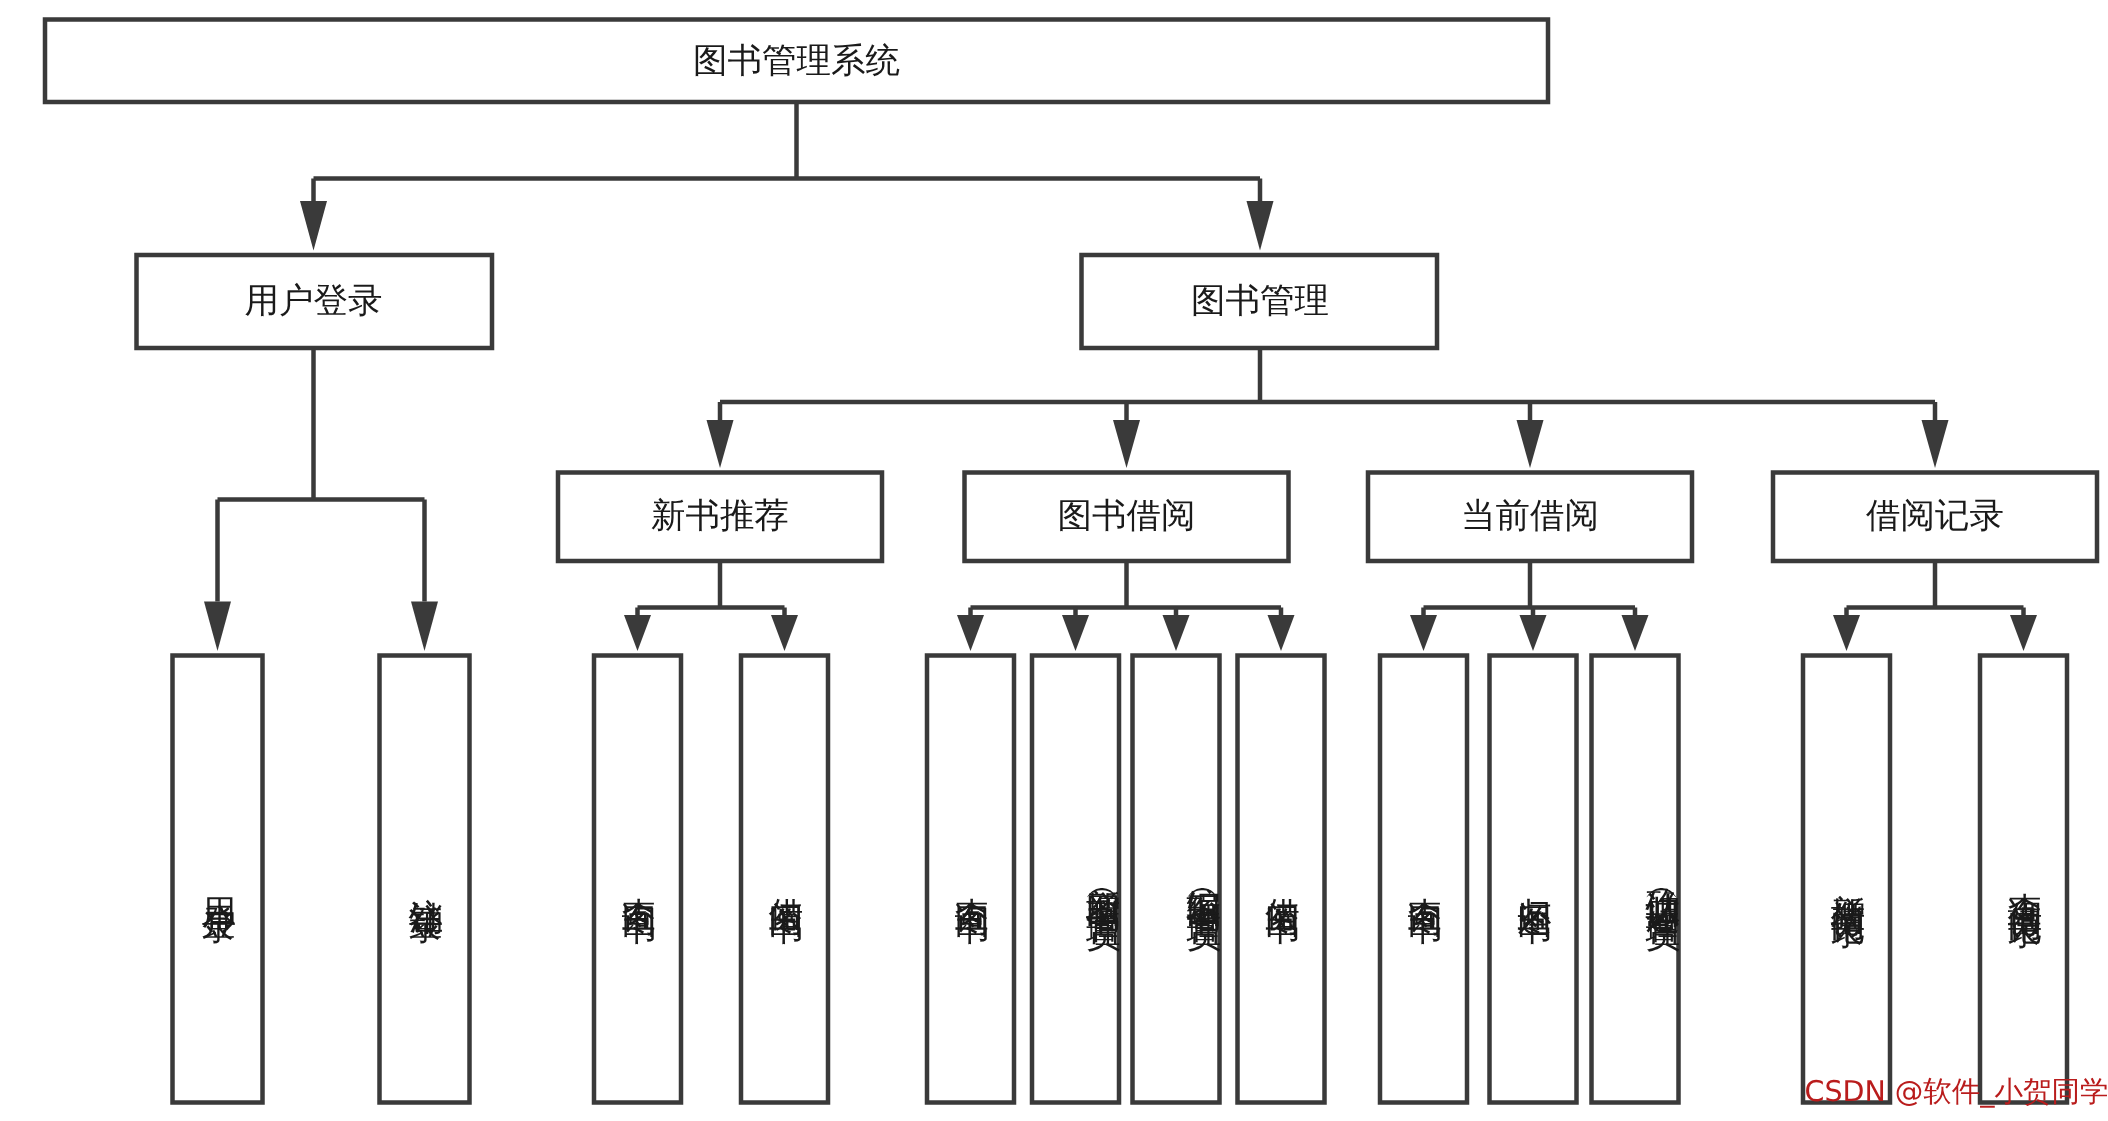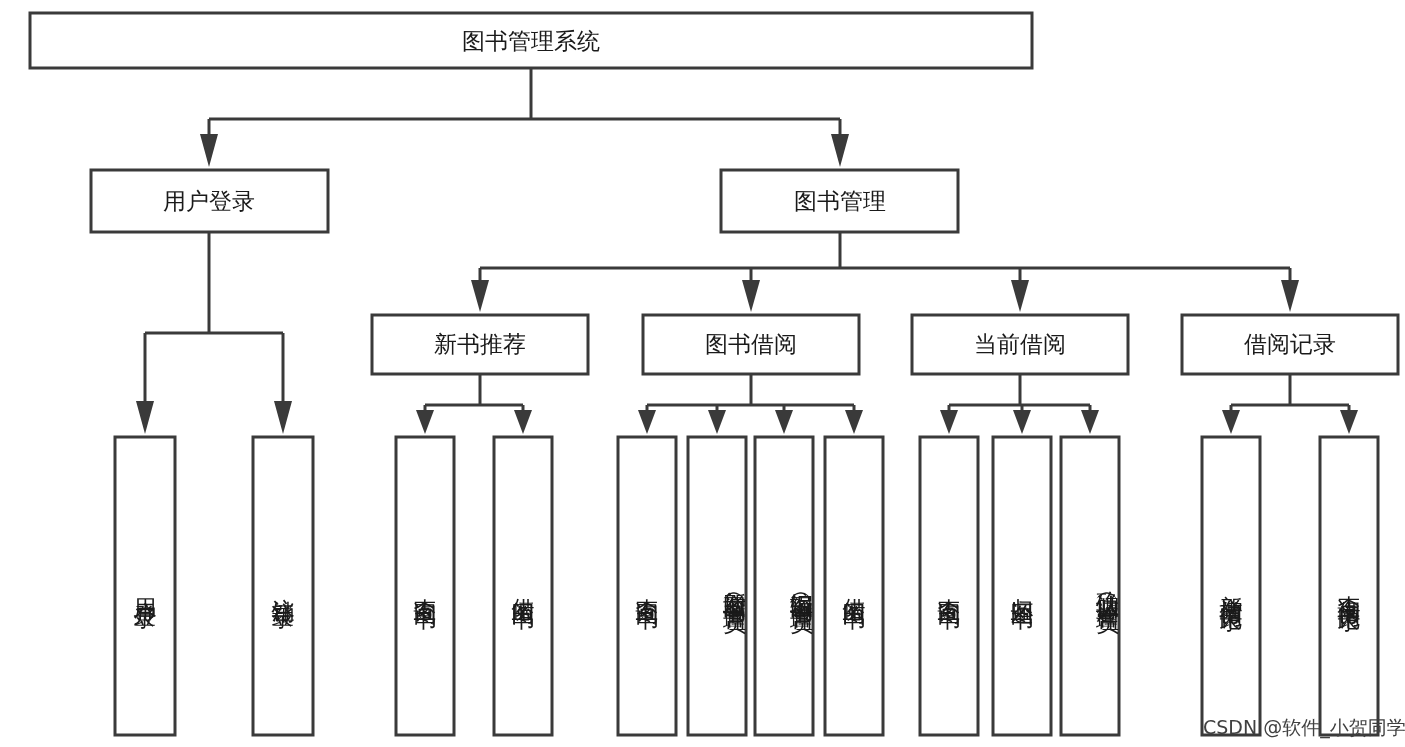--- a/index.html
+++ b/index.html
@@ -64,21 +64,21 @@
     display: flex;
     align-items: center;
     justify-content: center;
     text-align: center;
     user-select: none;
   }
   .watermark {
     position: absolute;
     font-family: "DejaVu Sans", "Liberation Sans", sans-serif;
     font-size: 19px;
-    color: #404040;
+    color: #b91c1c;
     white-space: nowrap;
     user-select: none;
   }
 </style>
 </head>
 <body>
 
 <div id="diagram-root">
 
   <svg id="tree-svg" viewBox="0 0 1405 747">

